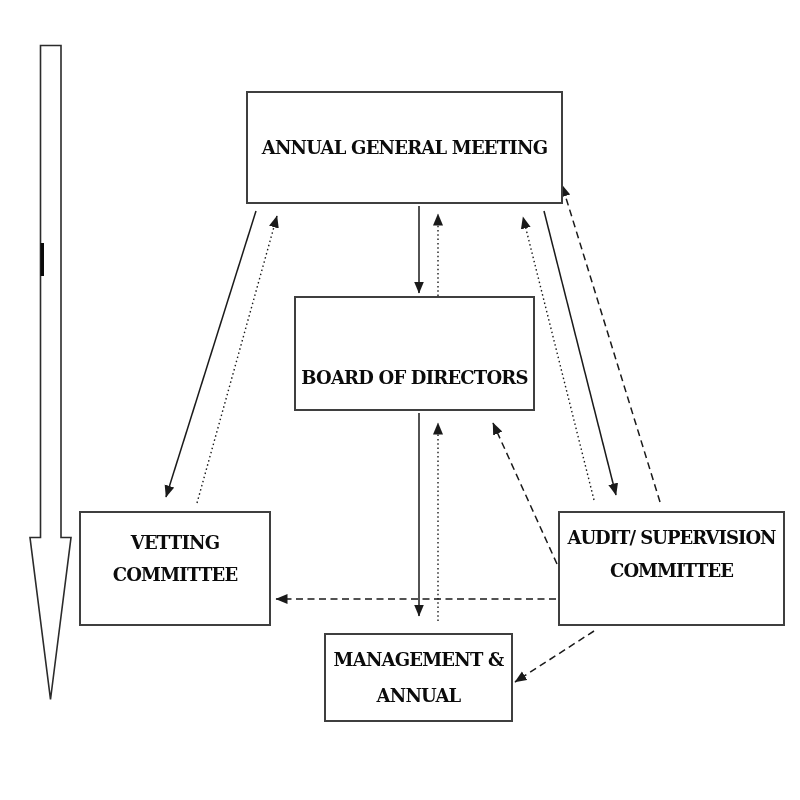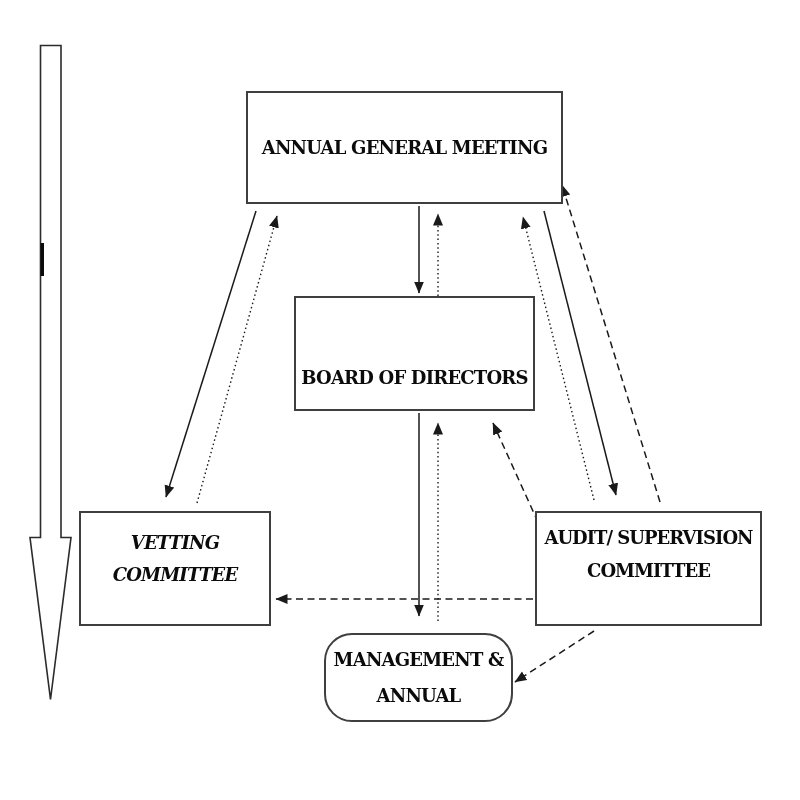--- a/index.html
+++ b/index.html
@@ -51,33 +51,32 @@
     left: 294px; top: 296px;
     width: 241px; height: 115px;
     justify-content: flex-end;
     padding-bottom: 20px;
   }
   .box-board .line { line-height: 22px; }
   .box-vetting {
     left: 79px; top: 511px;
     width: 192px; height: 115px;
     padding-bottom: 20px;
-    font-style: italic;
   }
   .box-vetting .line { line-height: 32px; }
   .box-audit {
-    left: 535px; top: 511px;
+    left: 558px; top: 511px;
     width: 227px; height: 115px;
     padding-bottom: 30px;
     letter-spacing: -1px;
   }
   .box-audit .line { line-height: 33px; }
   .box-mgmt {
     left: 324px; top: 633px;
-    width: 189px; height: 89px; border-radius: 28px;
+    width: 189px; height: 89px;
   }
   .box-mgmt .line { line-height: 36px; }
 </style>
 </head>
 <body>
 
 <div class="canvas">
 
   <svg class="connector-layer" viewBox="0 0 800 800" xmlns="http://www.w3.org/2000/svg">
     <defs>

